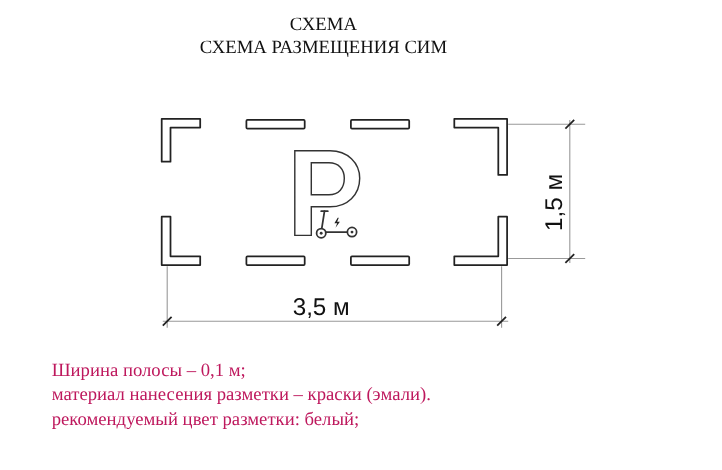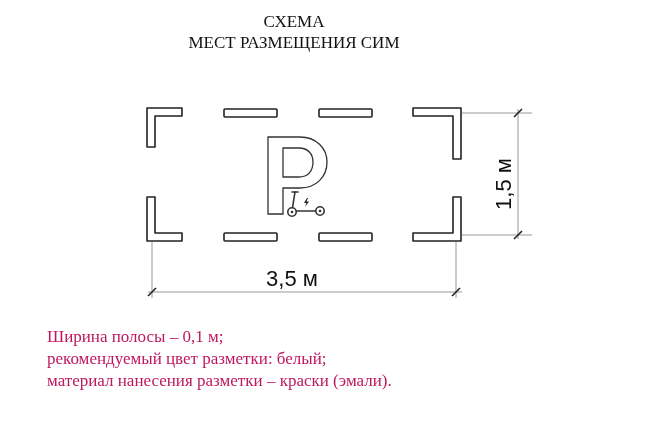--- a/index.html
+++ b/index.html
@@ -20,21 +20,21 @@
     position: absolute; left: 47px; top: 326px;
     font-family: "Liberation Serif", "DejaVu Serif", serif;
     font-size: 17px; color: #be185d; line-height: 22px;
   }
   .notes div { white-space: nowrap; }
 </style>
 </head>
 <body>
 
 <div class="title l1">СХЕМА</div>
-<div class="title l2">МЕСТ РАЗМЕЩЕНИЯ СИМ</div>
+<div class="title l2">СХЕМА РАЗМЕЩЕНИЯ СИМ</div>
 
 <svg class="scheme" width="656" height="427" viewBox="0 0 656 427">
   <g fill="#ffffff" stroke="#222" stroke-width="1.6" stroke-linejoin="round">
 
     <path d="M147,108 L182,108 L182,116 L155,116 L155,147 L147,147 Z"></path>
 
     <path d="M147,197 L155,197 L155,233 L182,233 L182,241 L147,241 Z"></path>
 
     <path d="M413,108 L461,108 L461,159 L453,159 L453,116 L413,116 Z"></path>
 
@@ -81,15 +81,15 @@
   </g>
   <g stroke="#222" stroke-width="1.6">
     <line x1="514" y1="117" x2="522" y2="109"></line>
     <line x1="514" y1="239" x2="522" y2="231"></line>
   </g>
   <text class="dim-label" x="0" y="0" text-anchor="middle" transform="translate(511,184) rotate(-90)">1,5 м</text>
 </svg>
 
 <div class="notes">
   <div>Ширина полосы – 0,1 м;</div>
+  <div>материал нанесения разметки – краски (эмали).</div>
   <div>рекомендуемый цвет разметки: белый;</div>
-  <div>материал нанесения разметки – краски (эмали).</div>
 </div>
 
 </body></html>

